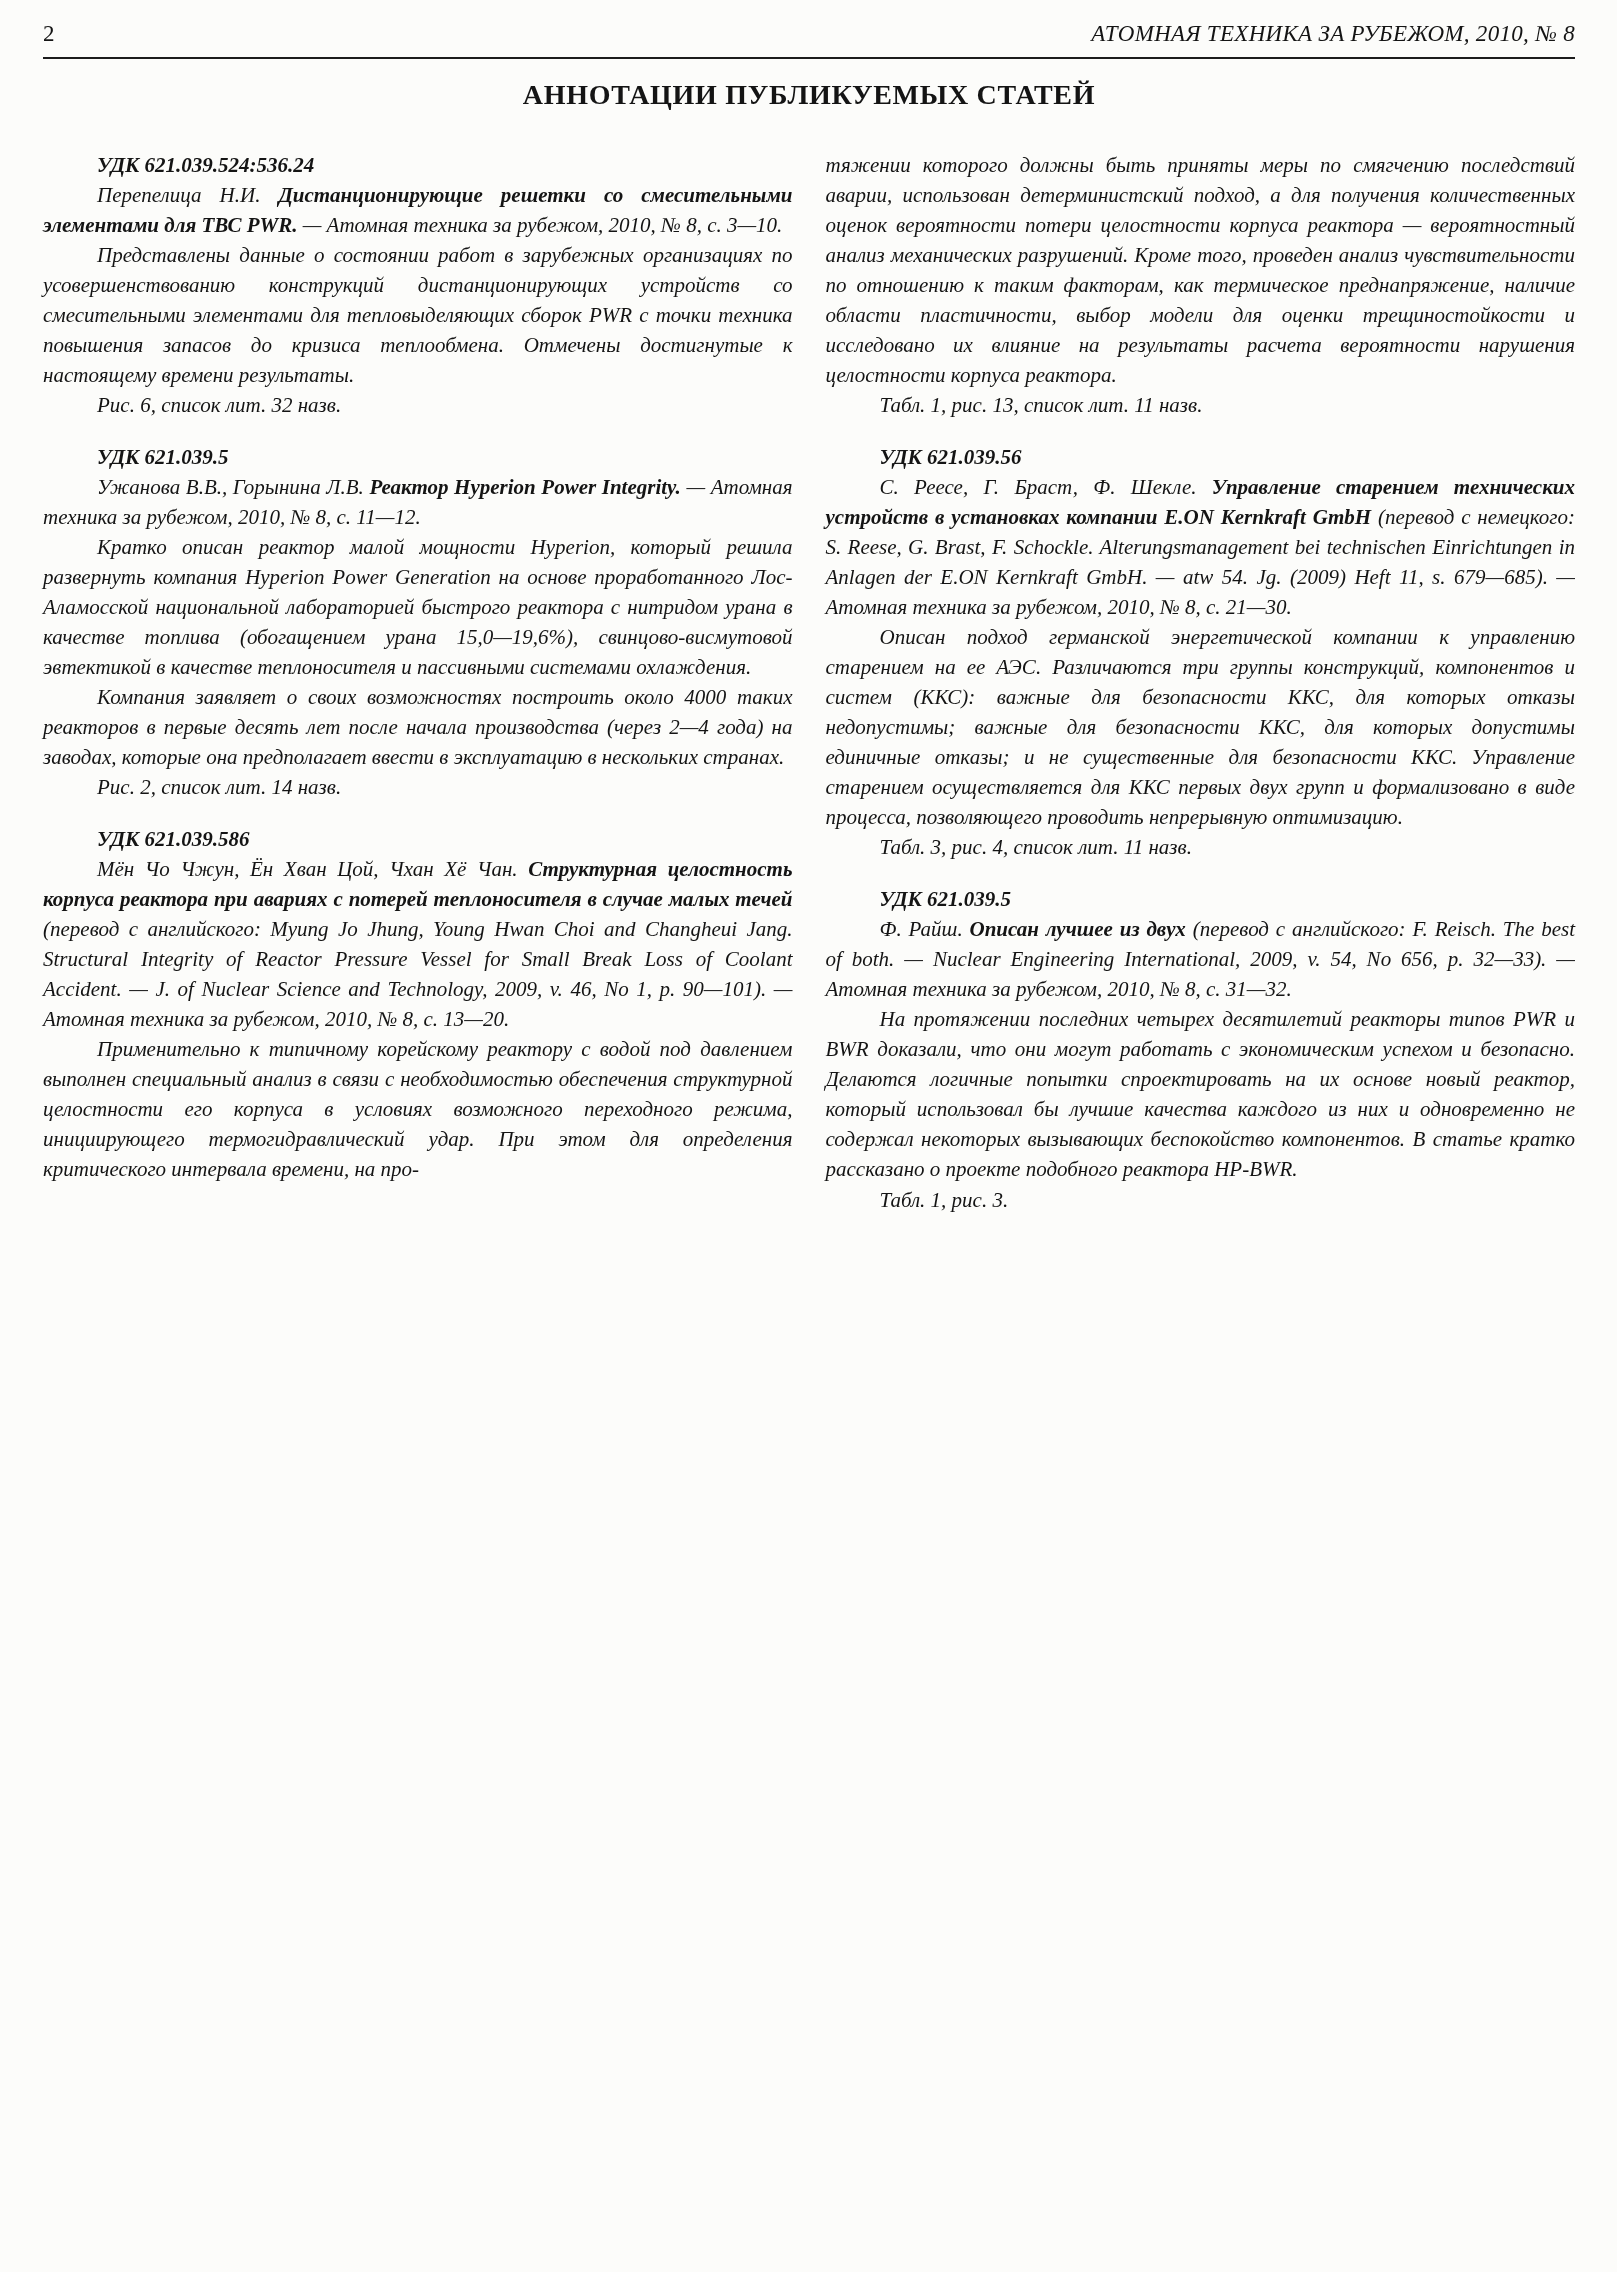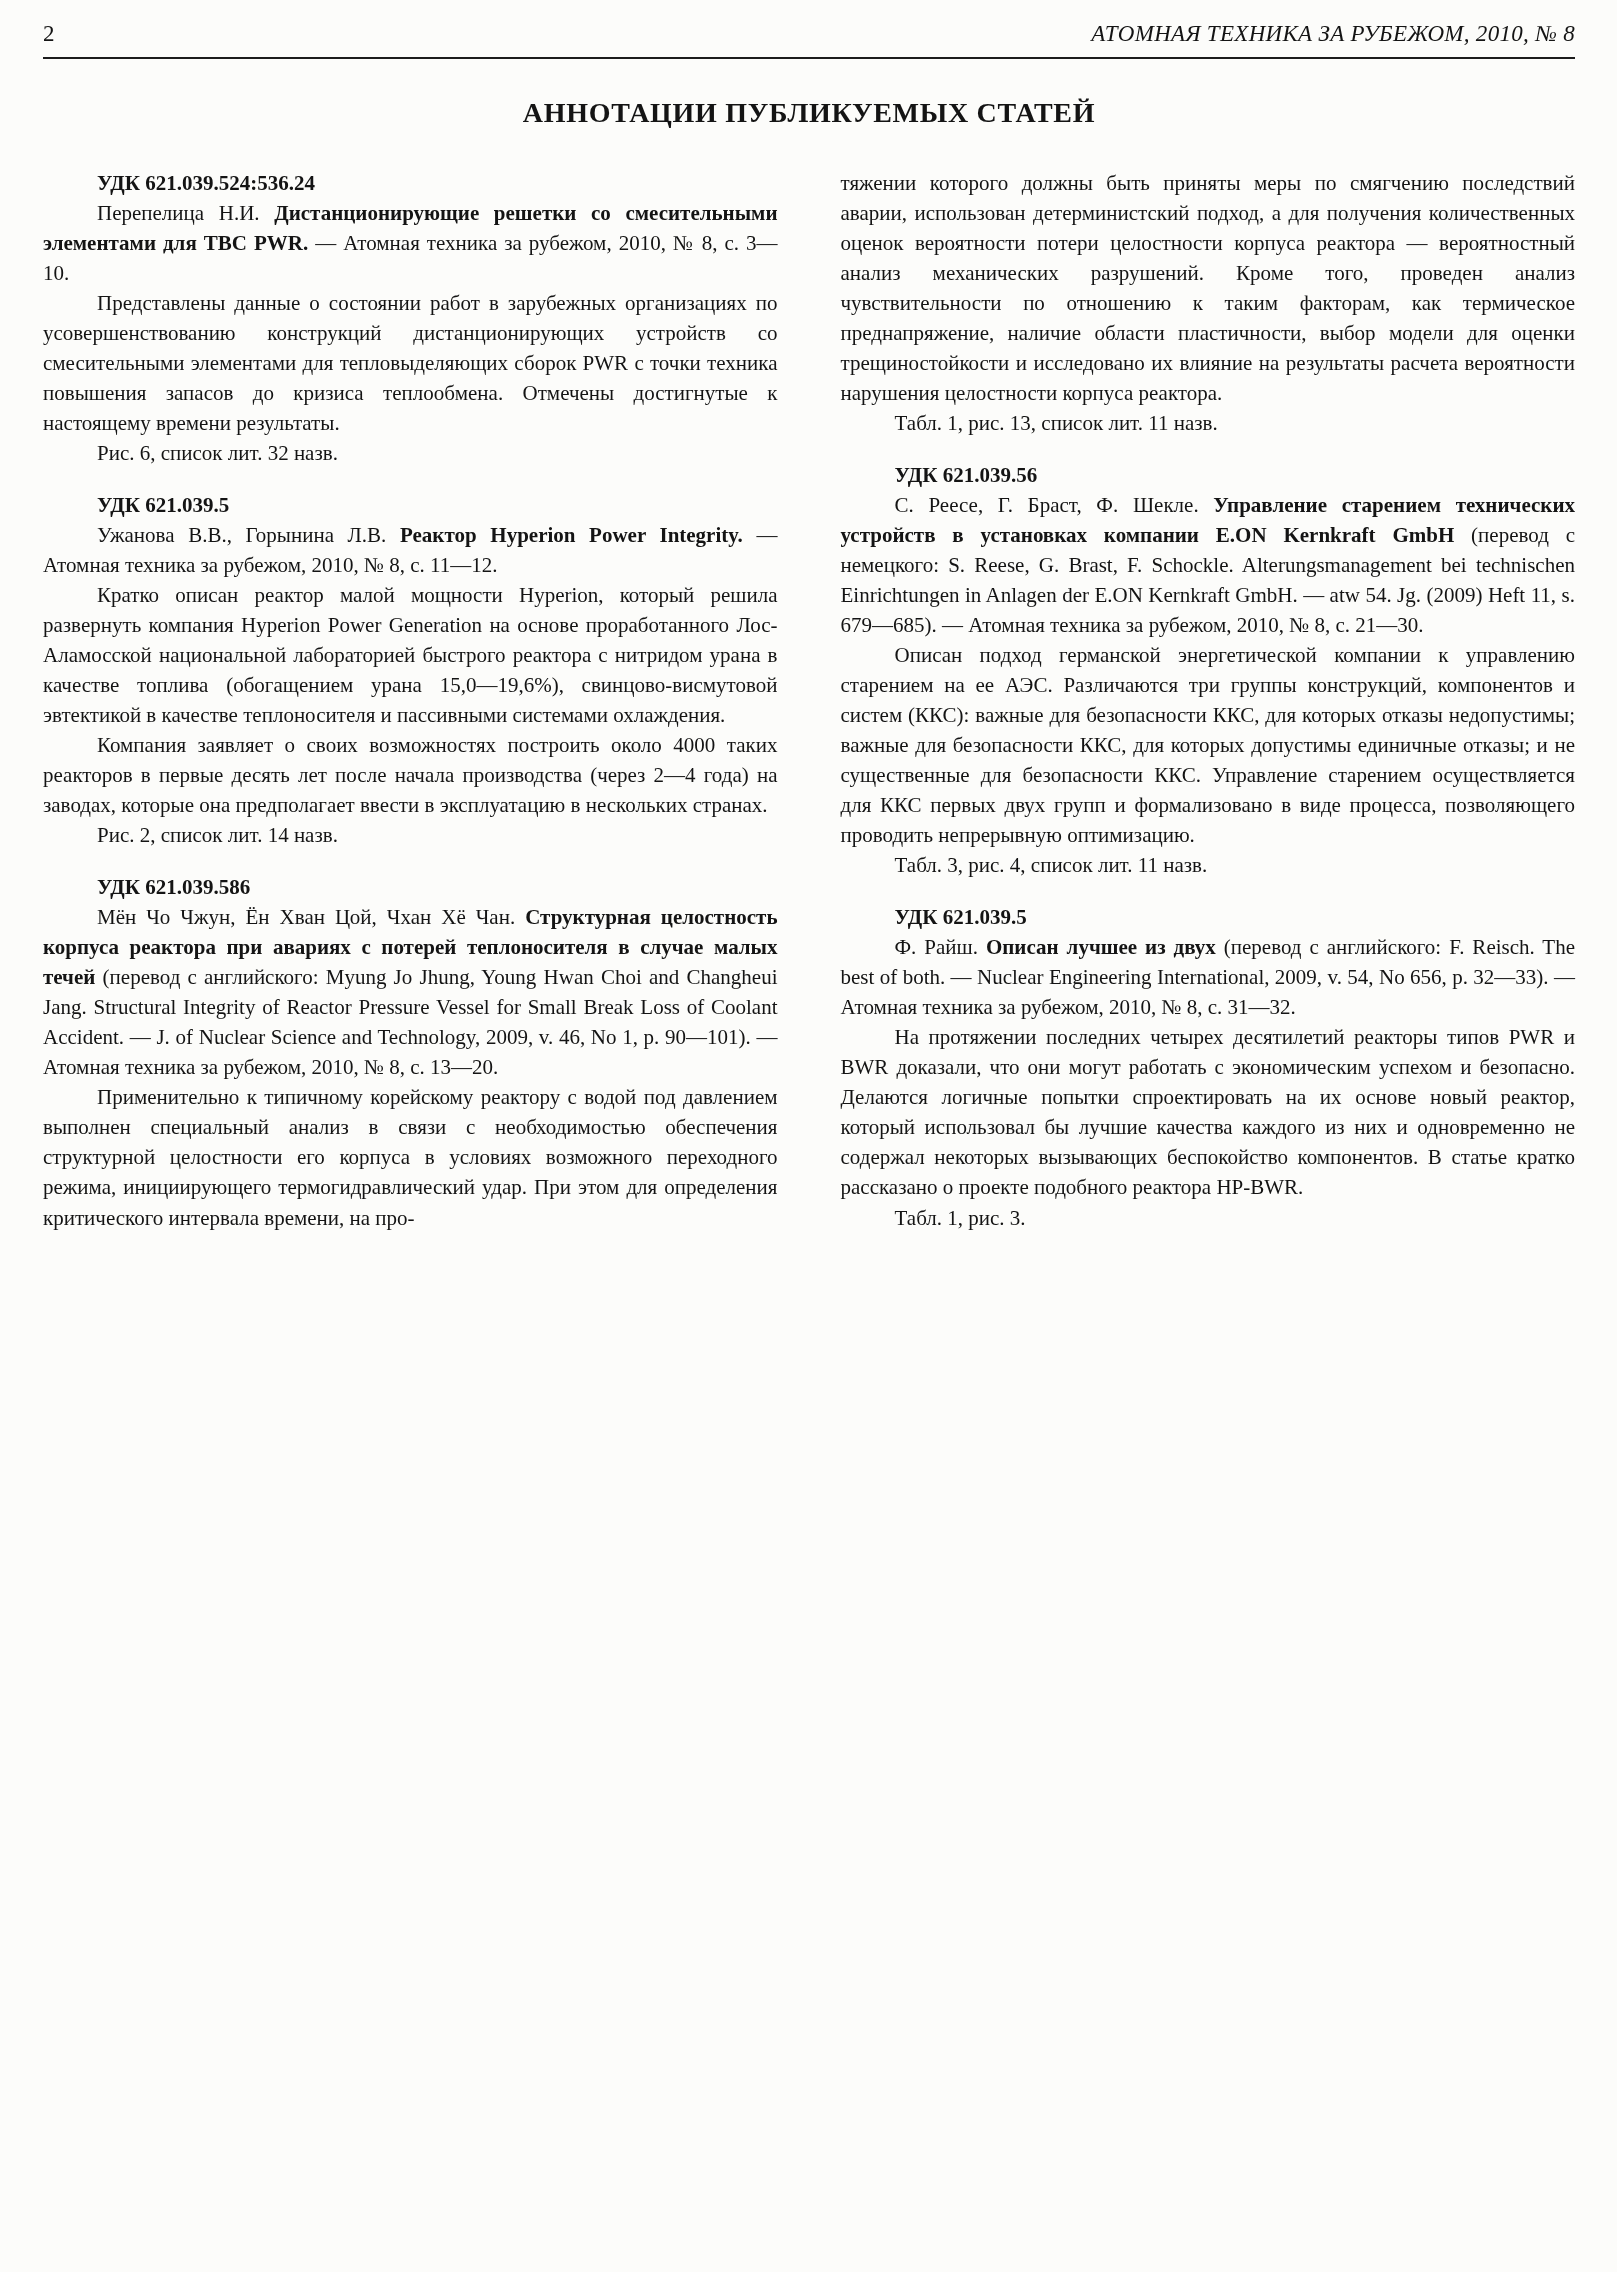--- a/index.html
+++ b/index.html
@@ -27,26 +27,27 @@
   .head-rule {
     border: none;
     border-top: 2px solid #1c1c1c;
     margin-top: 9.4px;
   }
   .section-title {
     text-align: center;
     font-weight: bold;
     font-size: 28px;
     letter-spacing: 0.7px;
-    margin-top: 38px;
+    margin-top: 20px;
   }
   .columns {
     display: flex;
-    gap: 63px;
+    gap: 33px;
     margin-top: 39px;
+    font-style: italic;
   }
   .column {
     flex: 1 1 0;
     font-size: 21px;
     line-height: 1.43;
     text-align: justify;
   }
   .entry + .entry { margin-top: 22px; }
   .udk {
     font-weight: bold;

